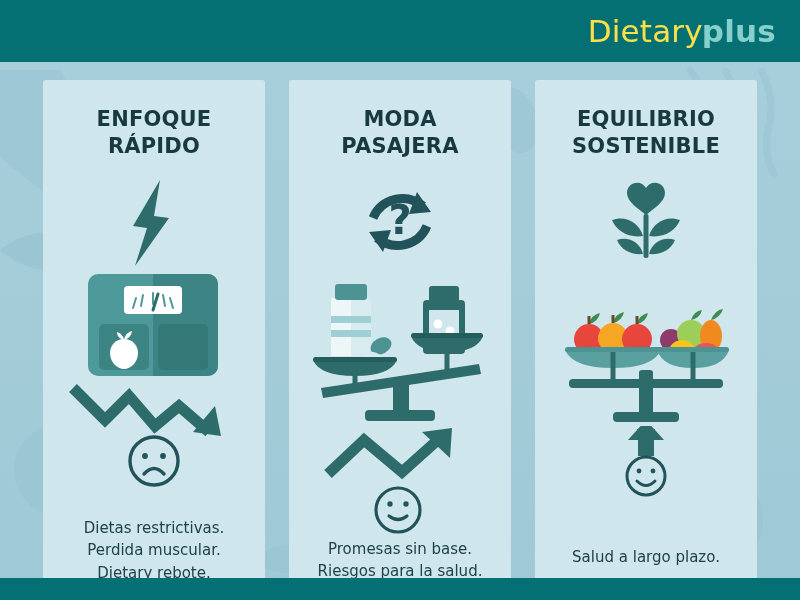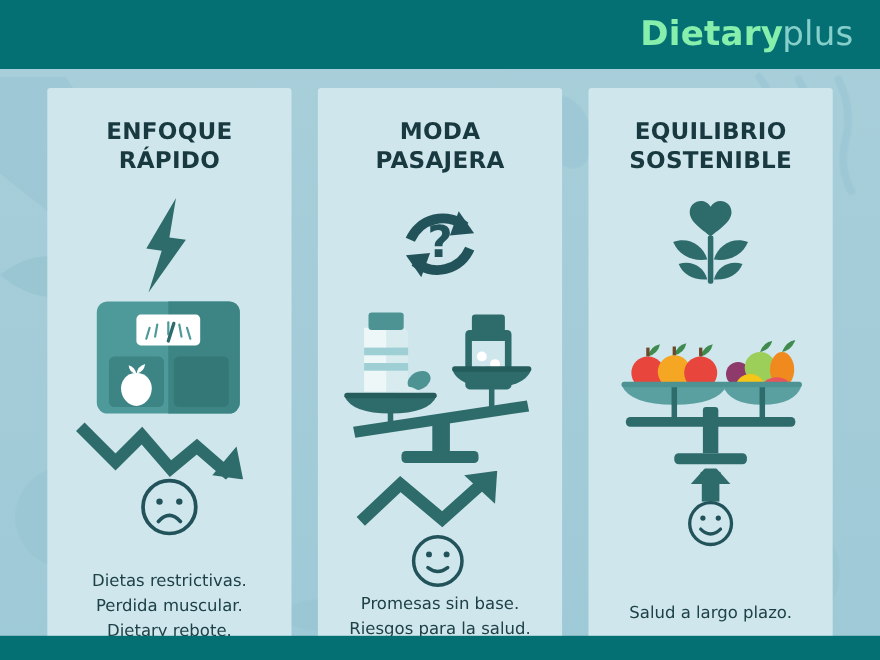--- a/index.html
+++ b/index.html
@@ -39,26 +39,26 @@
   }
   .logo {
     font-size: 31px;
     letter-spacing: 0.2px;
     white-space: nowrap;
     line-height: 1;
     color: #9fdcd8;
   }
   .logo .logo-main {
     font-family: "DejaVu Sans", sans-serif;
-    font-weight: 700;
-    color: #86efac;
+    font-weight: 400;
+    color: #fde047;
   }
   .logo .logo-suffix {
     font-family: "DejaVu Sans", sans-serif;
-    font-weight: 400;
+    font-weight: 700;
     color: #86cfca;
     margin-left: -1px;
   }
 
   .footer-bar {
     position: absolute;
     left: 0; top: 578px;
     width: 800px;
     height: 22px;
     background: #047074;

